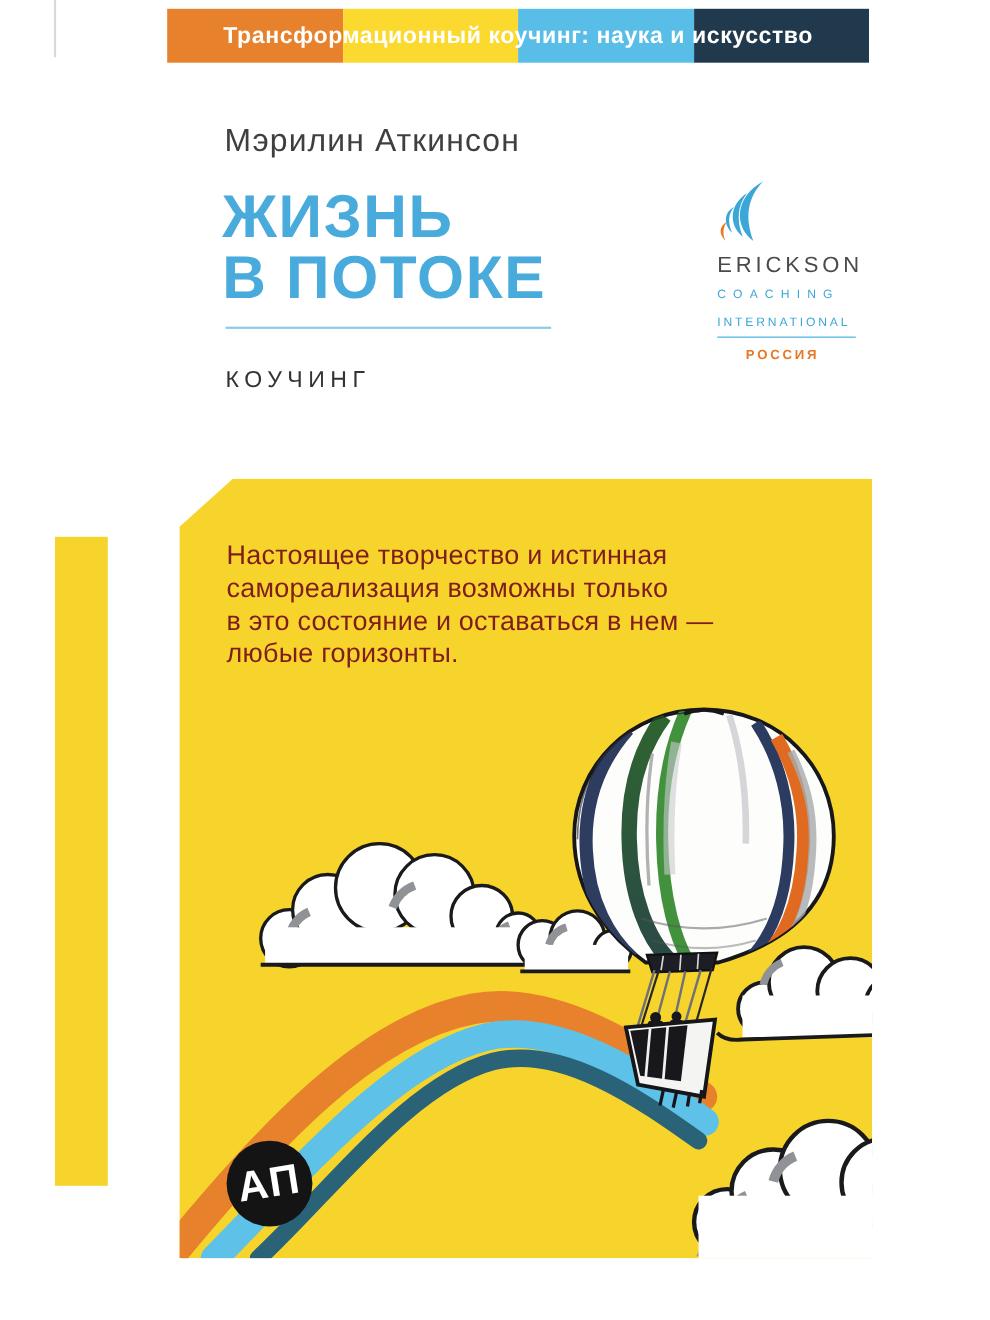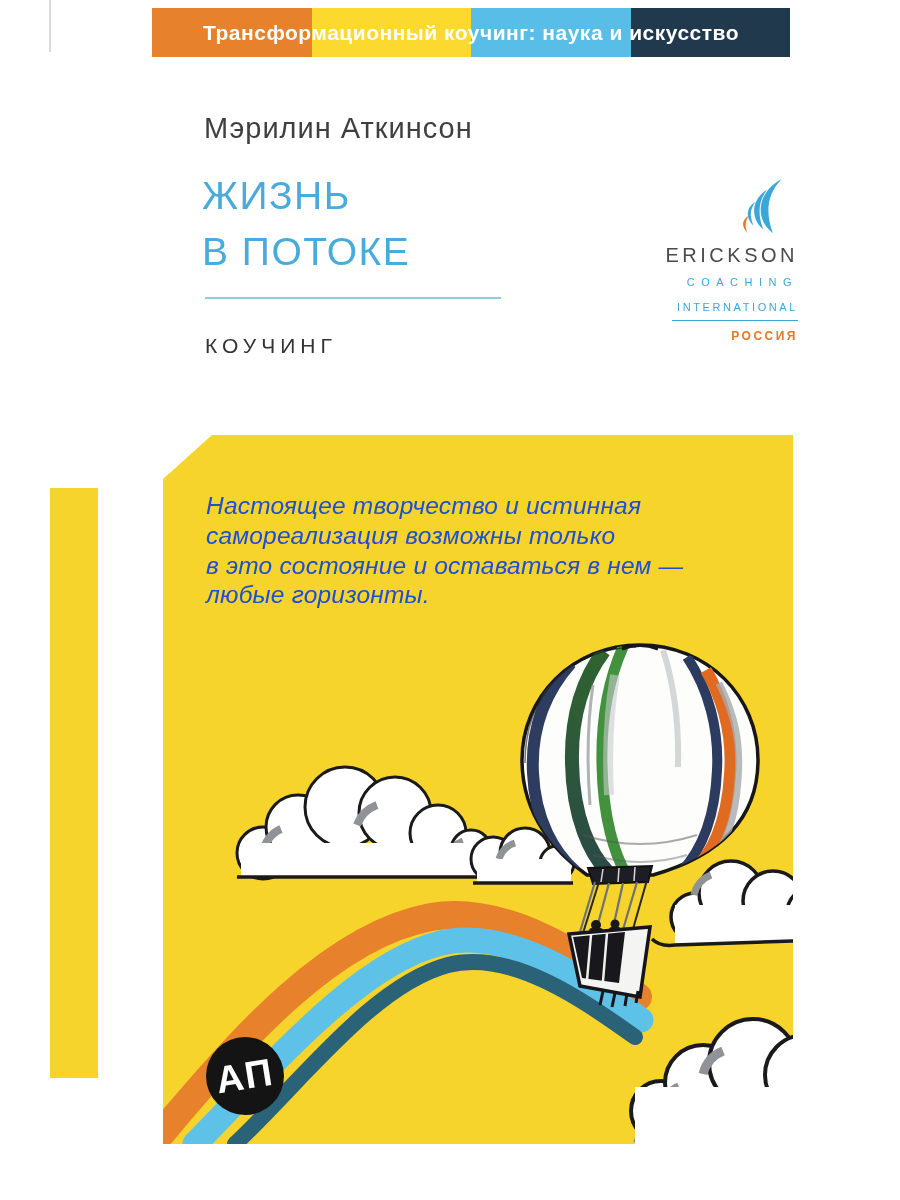--- a/index.html
+++ b/index.html
@@ -9,43 +9,43 @@
   .edge-line{position:absolute;left:49px;top:0;width:2px;height:52px;background:#d9d9d9;}
 
   
   .banner{position:absolute;left:152px;top:8px;width:638px;height:49px;display:flex;}
   .banner .seg{flex:1 1 25%;height:100%;}
   .seg.s1{background:#E8812C}.seg.s2{background:#FBD92E}.seg.s3{background:#58BEE7}.seg.s4{background:#21394D}
   .banner-text{position:absolute;left:0;top:0;width:100%;height:49px;line-height:50px;text-align:center;
                color:#ffffff;font-weight:700;font-size:21px;letter-spacing:.5px;}
 
   .author{position:absolute;left:204px;top:112px;font-size:29px;letter-spacing:1px;color:#3F3F41;}
-  .title{position:absolute;left:202px;top:168px;font-size:39px;line-height:56px;font-weight:400;
+  .title{position:absolute;left:202px;top:168px;font-size:55px;line-height:56px;font-weight:700;
          letter-spacing:1.5px;color:#49ABDB;}
   .title-rule{position:absolute;left:205px;top:297px;width:296px;height:2px;background:#8CCBE8;}
   .subtitle{position:absolute;left:205px;top:334px;font-size:21px;letter-spacing:5px;color:#333336;}
 
   
-  .erickson{position:absolute;left:652px;top:177px;width:146px;display:flex;flex-direction:column;align-items:flex-end;}
+  .erickson{position:absolute;left:652px;top:163px;width:146px;display:flex;flex-direction:column;align-items:flex-start;}
   .erickson .flame{width:58px;height:62px;}
   .erickson .brand{margin-top:5px;font-size:20px;font-weight:500;letter-spacing:3.5px;color:#4A4A4C;}
   .erickson .sub1{margin-top:9px;font-size:11px;letter-spacing:6.5px;color:#3BA7D9;}
   .erickson .sub2{margin-top:13px;font-size:11px;letter-spacing:2.6px;color:#3BA7D9;}
   .erickson .rule{margin-top:7px;width:126px;height:1px;background:#3BA7D9;}
   .erickson .country{margin-top:8px;font-size:12px;font-weight:700;letter-spacing:2.5px;color:#E87722;margin-left:26px;}
 
   
   .left-bar{position:absolute;left:50px;top:488px;width:48px;height:590px;background:#F6D42C;}
 
   
   .panel{position:absolute;left:163px;top:435px;width:630px;height:709px;background:#F6D42C;
          clip-path:polygon(49px 0, 100% 0, 100% 100%, 0 100%, 0 44px);}
   .panel .art{position:absolute;left:0;top:0;width:630px;height:709px;}
-  .quote{position:absolute;left:43px;top:56px;font-size:24.5px;line-height:29.8px;font-style:italic;
-         color:#1d4ed8;letter-spacing:.2px;}
+  .quote{position:absolute;left:43px;top:56px;font-size:24.5px;line-height:29.8px;
+         color:#7f1d1d;letter-spacing:.2px;}
   .ap-label{position:absolute;left:42px;top:601px;width:80px;height:80px;line-height:80px;text-align:center;
             color:#ffffff;font-weight:700;font-size:38px;transform:rotate(-9deg);letter-spacing:2px;}
 </style>
 </head>
 <body>
 
 <div class="stage">
 
   <div class="edge-line"></div>
 

